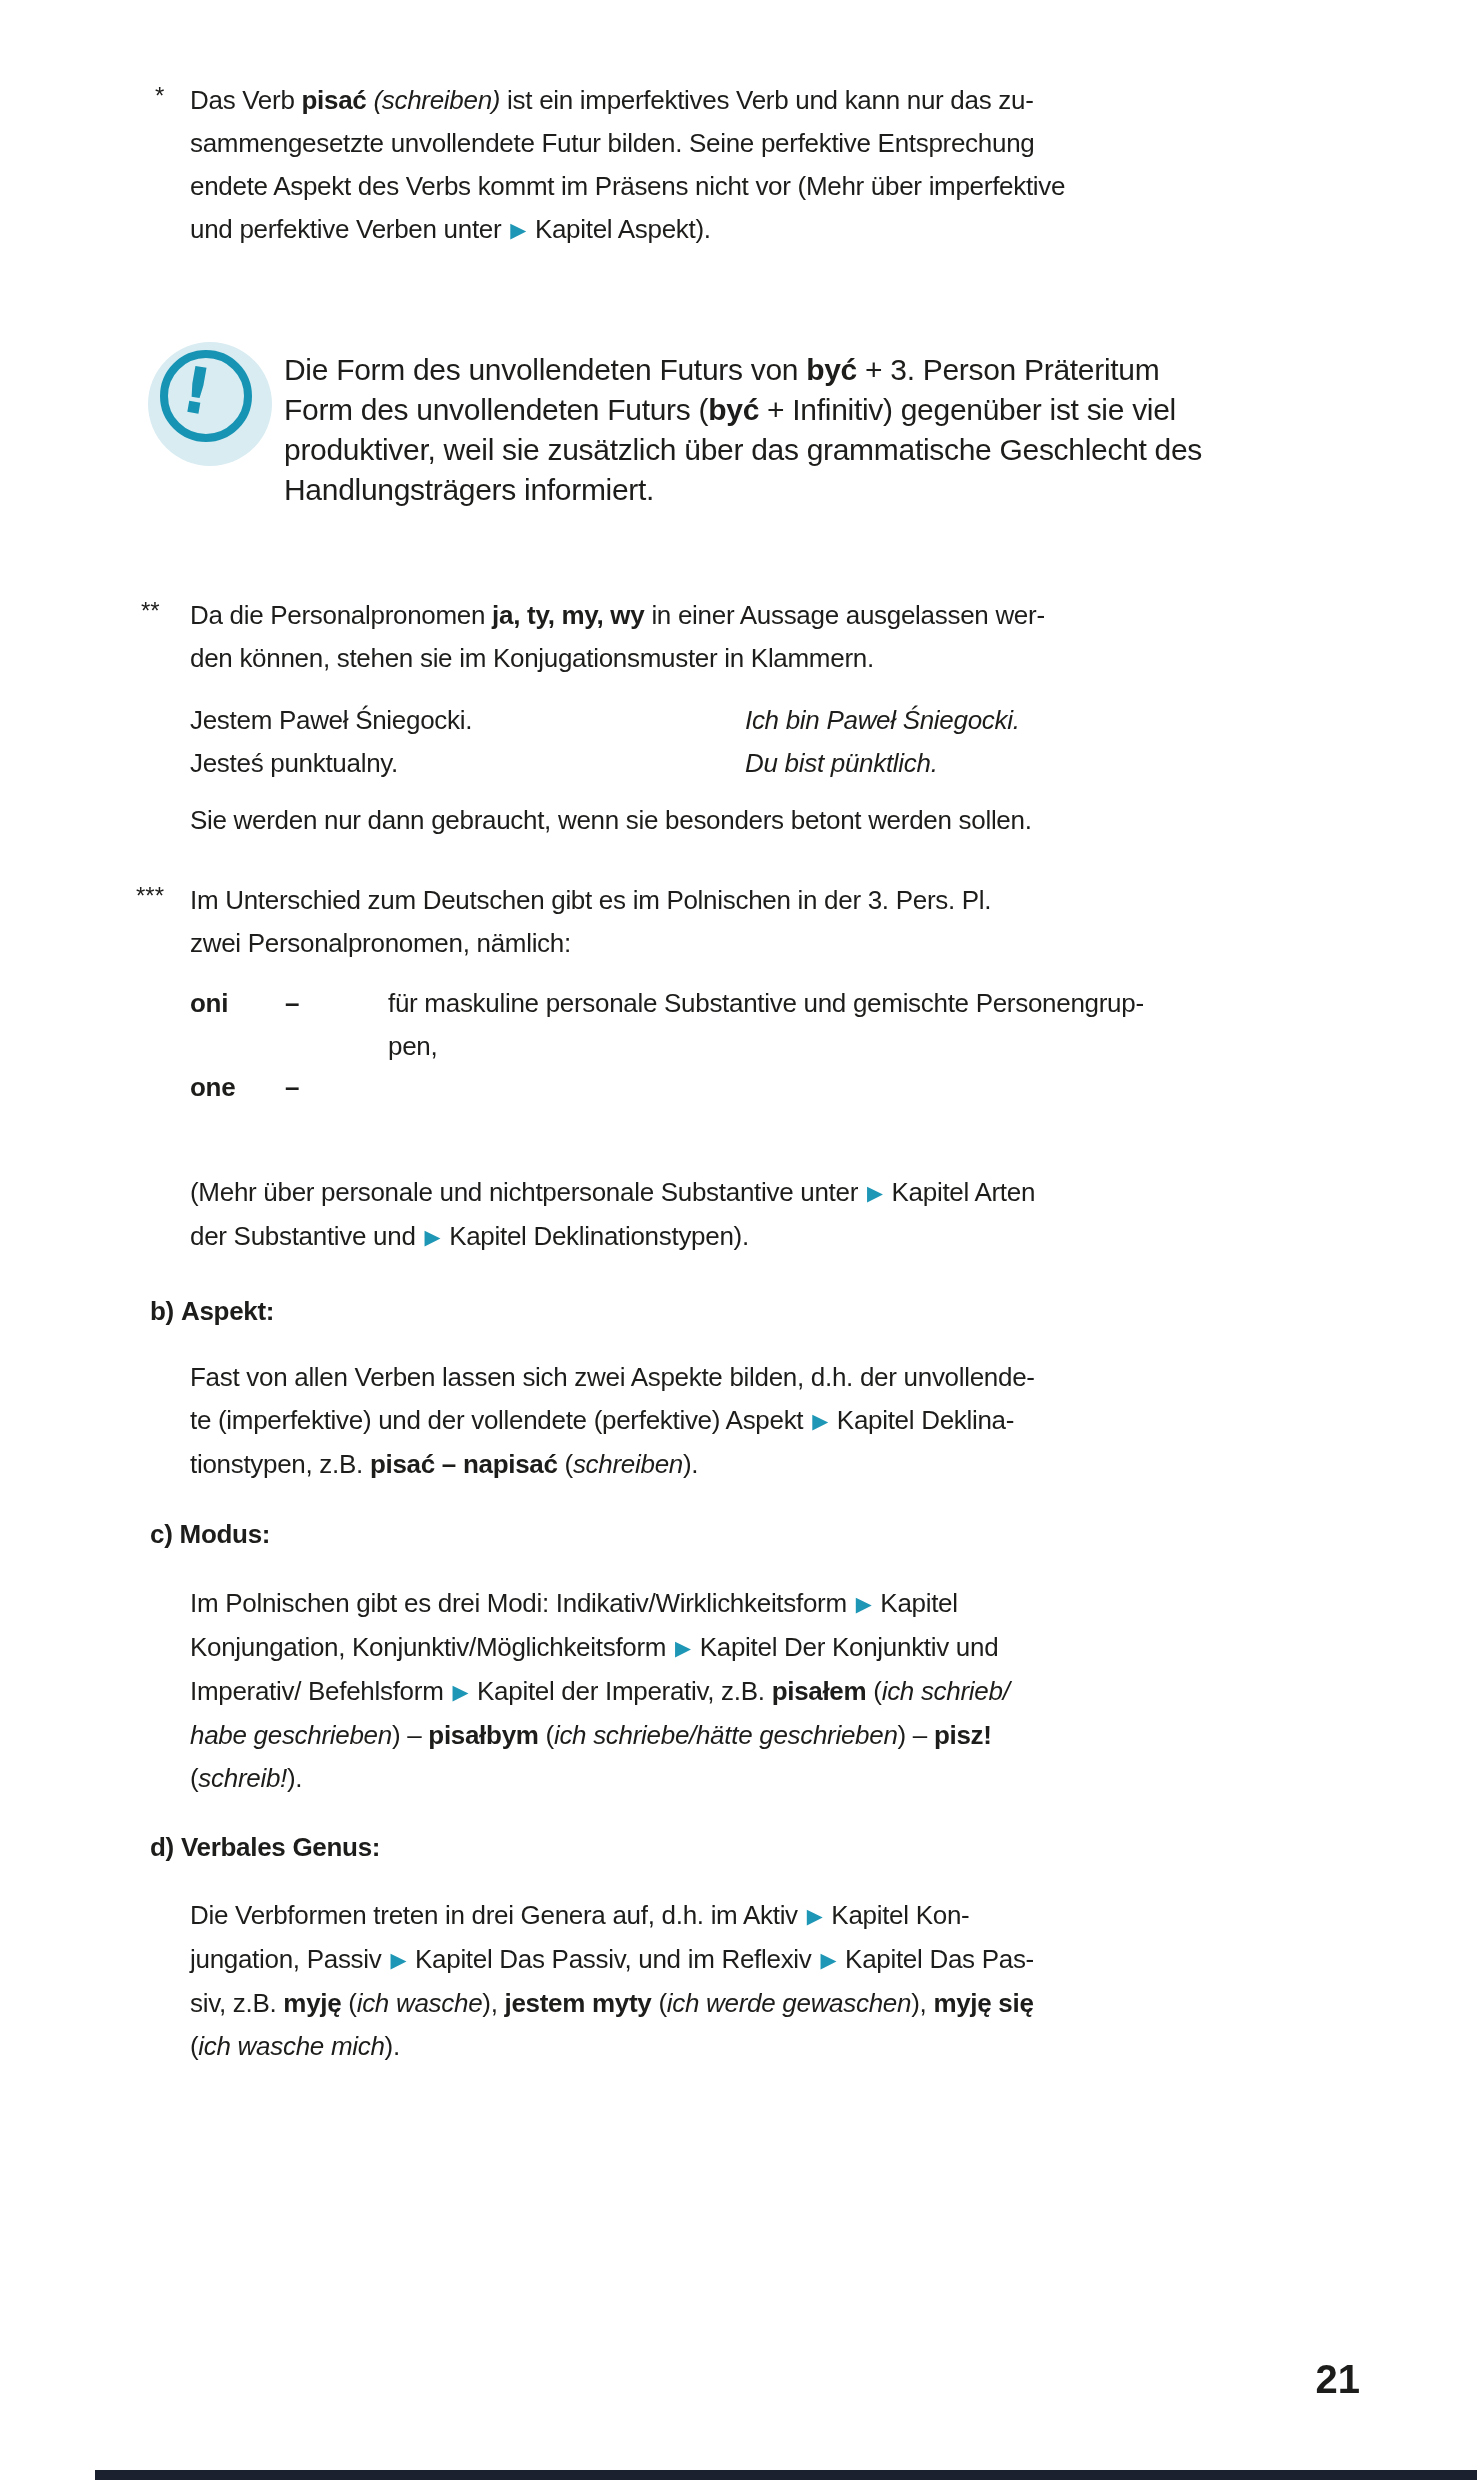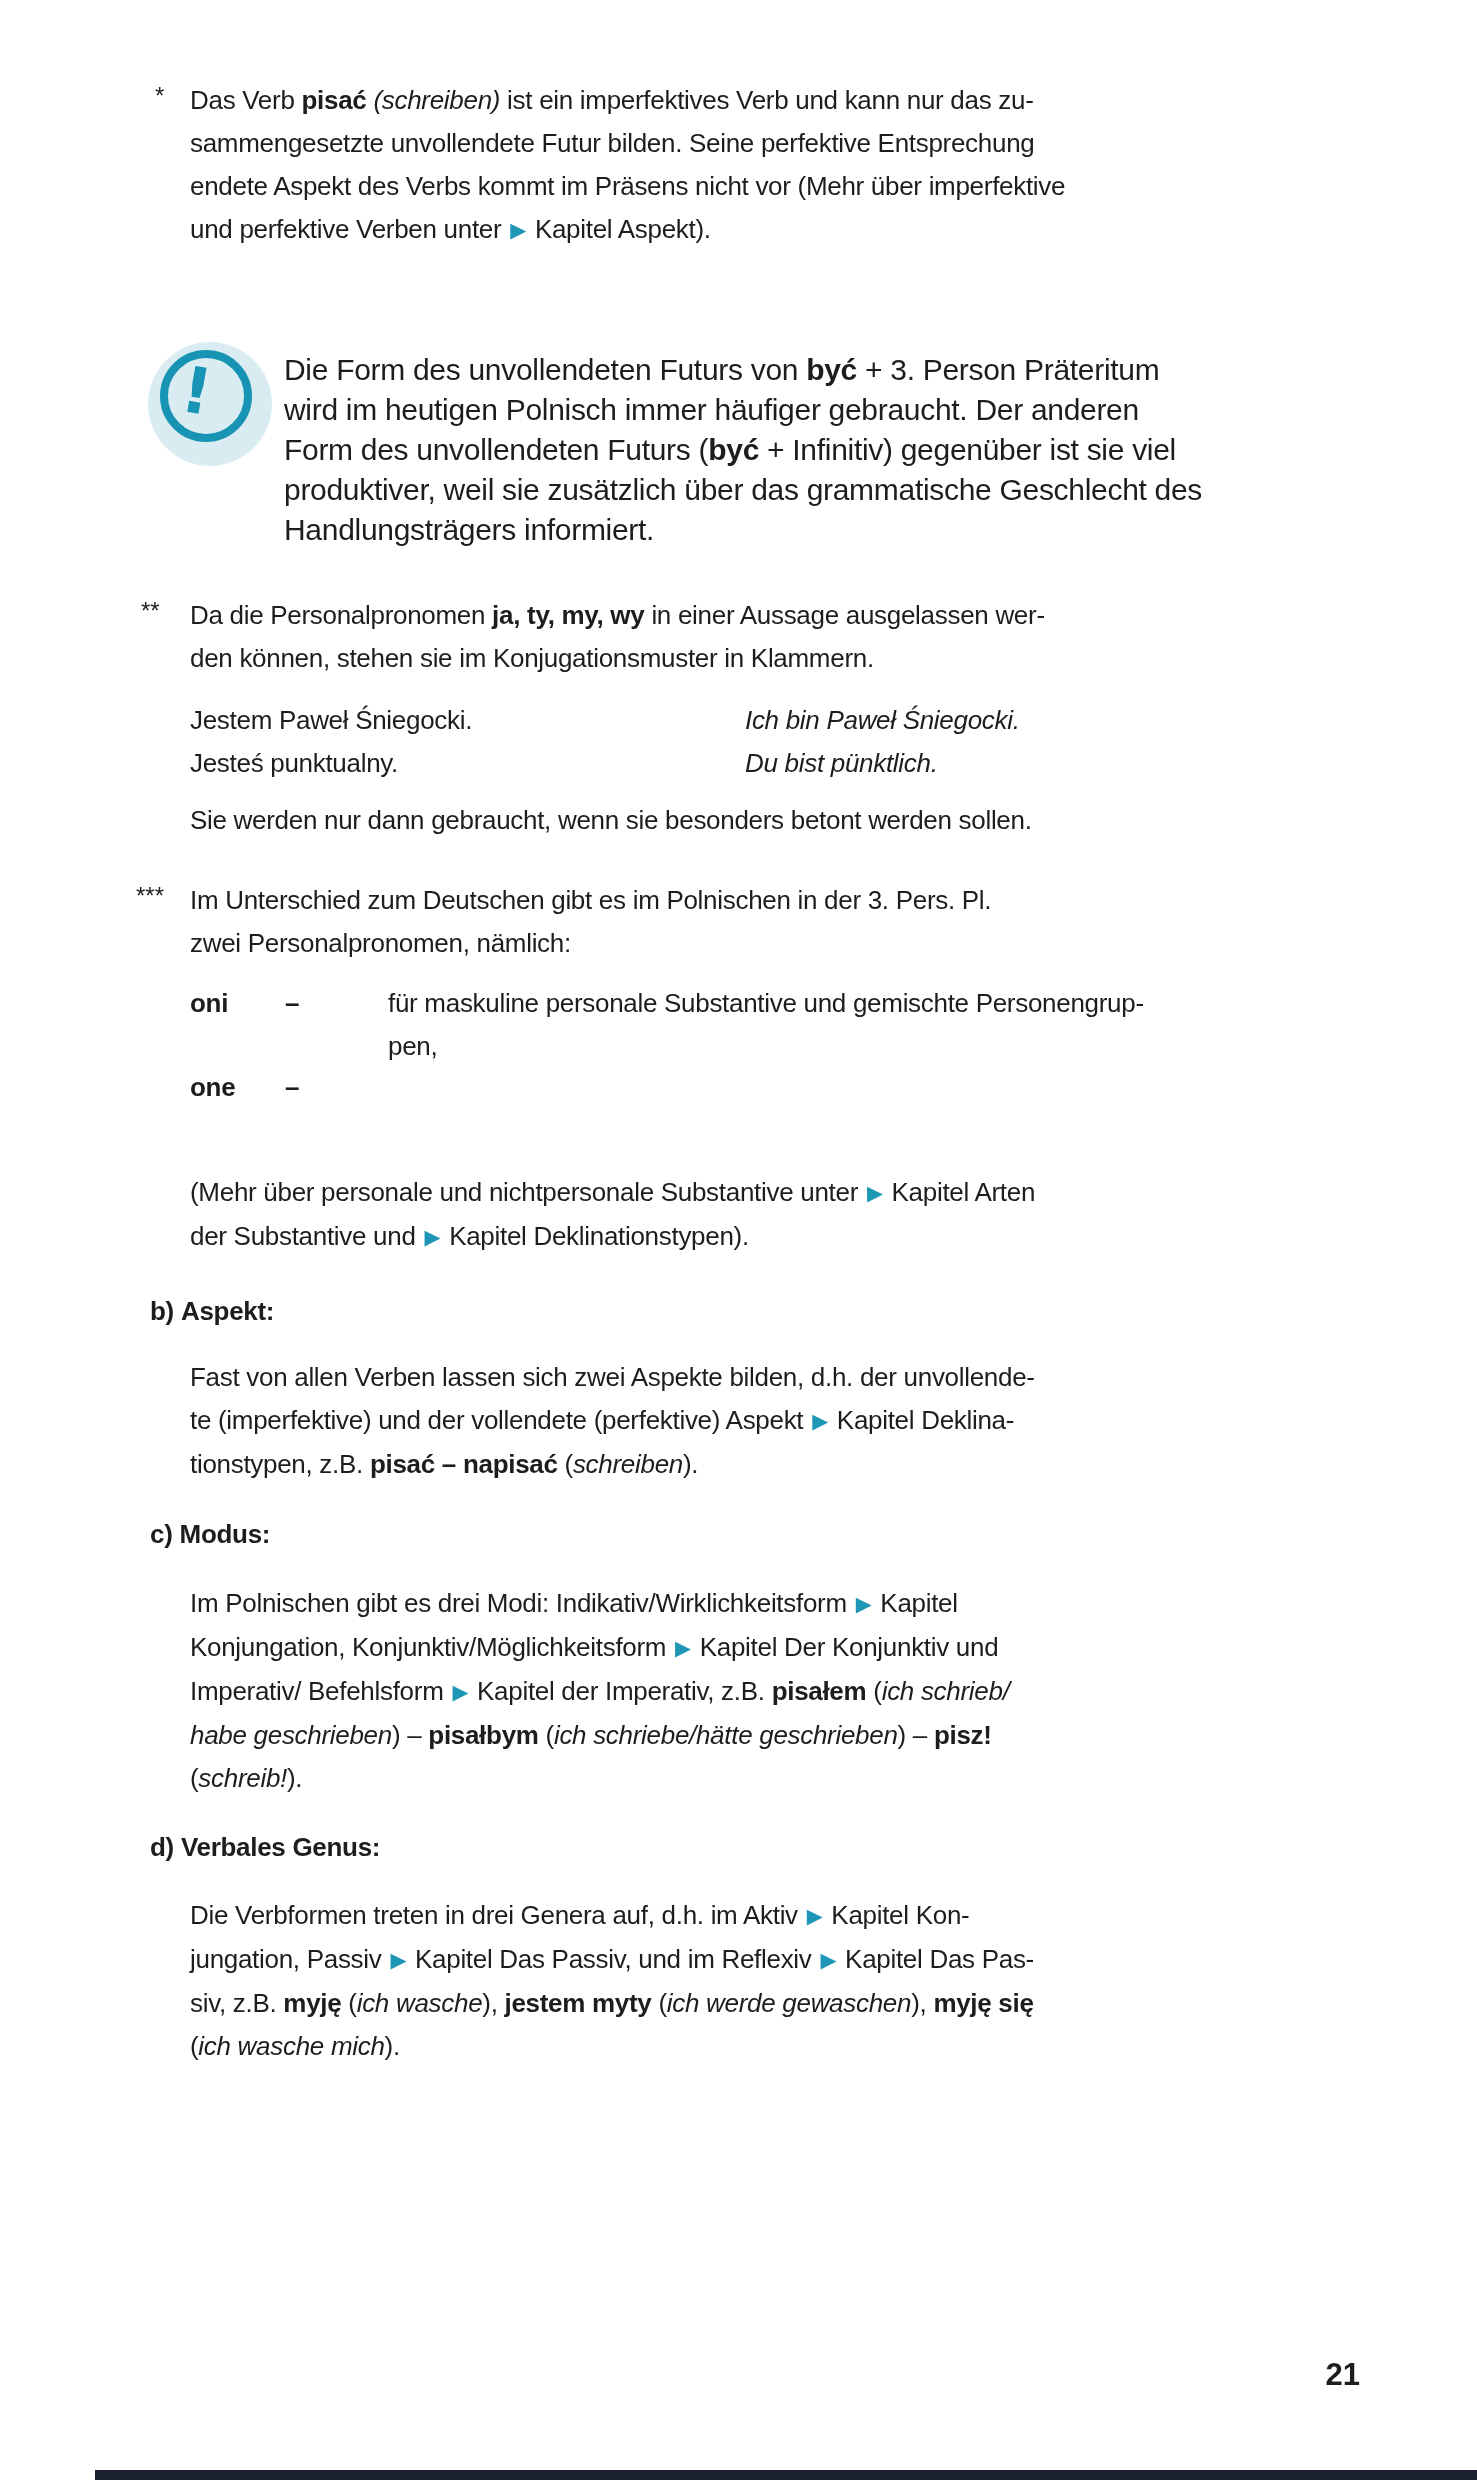--- a/index.html
+++ b/index.html
@@ -40,21 +40,21 @@
   .pron-dash{position:absolute;left:95px;top:0;font-weight:bold;}
   .pron-def{margin-left:198px;}
   #cross-ref{position:absolute;left:190px;top:1171px;width:1250px;}
   #hb{left:150px;top:1296px;}
   #pb{position:absolute;left:190px;top:1356px;width:1250px;}
   #hc{left:150px;top:1519px;}
   #pc{position:absolute;left:190px;top:1582px;width:1250px;}
   #hd{left:150px;top:1832px;}
   #pd{position:absolute;left:190px;top:1894px;width:1250px;}
   #page-number{position:absolute;left:1255px;top:2357px;width:105px;text-align:right;
-    font-size:31px;font-weight:bold;}
+    font-size:40px;font-weight:bold;}
   #footer-bar{position:absolute;left:95px;right:0;bottom:1px;height:10px;background:#1c2130;}
 </style>
 </head>
 <body>
 
 <div class="page">
 
   <span class="fn-marker" id="marker1">*</span>
   <div class="body-text" id="p1">
       <div class="line"><span>Das Verb </span><span class="b">pisać</span><span> </span><span class="i">(schreiben)</span><span> ist ein imperfektives Verb und kann nur das zu-</span></div>
@@ -63,21 +63,20 @@
       <div class="line"><span>und perfektive Verben unter </span><span class="arrow">▶</span><span> Kapitel Aspekt).</span></div>
     </div>
 
   <div id="warn-icon">
     <div class="soft"></div>
     <div class="ring"></div>
     <div class="glyph">!</div>
   </div>
   <div id="warn-text">
       <div class="line"><span>Die Form des unvollendeten Futurs von </span><span class="b">być</span><span> + 3. Person Präteritum</span></div>
-      <div class="line"><span>wird im heutigen Polnisch immer häufiger gebraucht. Der anderen</span></div>
       <div class="line"><span>Form des unvollendeten Futurs (</span><span class="b">być</span><span> + Infinitiv) gegenüber ist sie viel</span></div>
       <div class="line"><span>produktiver, weil sie zusätzlich über das grammatische Geschlecht des</span></div>
       <div class="line"><span>Handlungsträgers informiert.</span></div>
     </div>
 
   <span class="fn-marker" id="marker2">**</span>
   <div class="body-text" id="p2">
       <div class="line"><span>Da die Personalpronomen </span><span class="b">ja, ty, my, wy</span><span> in einer Aussage ausgelassen wer-</span></div>
       <div class="line"><span>den können, stehen sie im Konjugationsmuster in Klammern.</span></div>
     </div>

